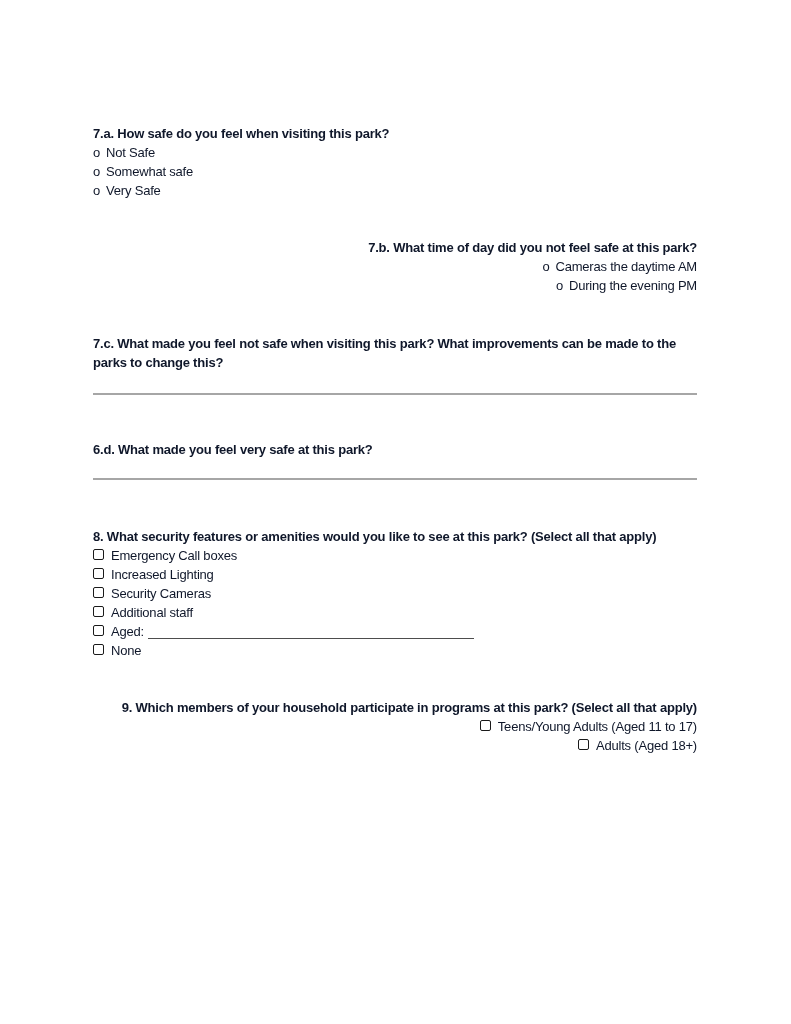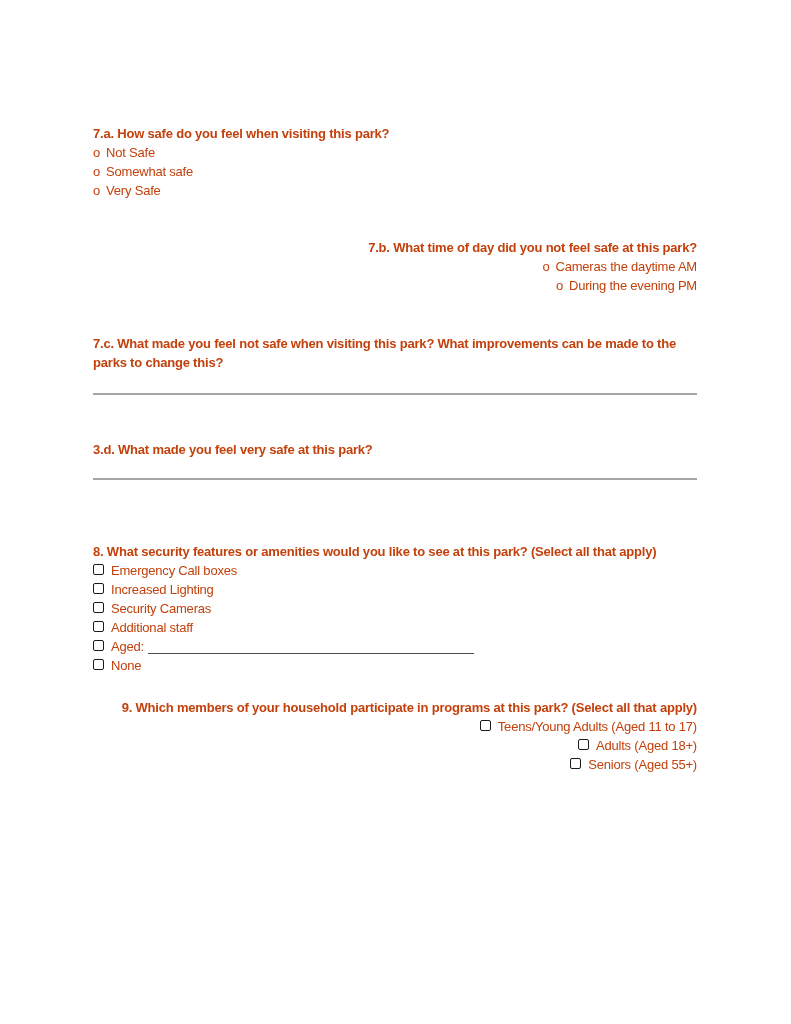--- a/index.html
+++ b/index.html
@@ -7,21 +7,21 @@
     padding: 0;
     background: #ffffff;
   }
   .page {
     position: relative;
     width: 791px;
     height: 1024px;
     background: #ffffff;
     overflow: hidden;
     font-family: "Liberation Sans", sans-serif;
-    color: #c2410c;
+    color: #0f172a;
     font-size: 13px;
     line-height: 19px;
     letter-spacing: -0.2px;
   }
   .section {
     position: absolute;
     left: 93px;
     width: 604px;
   }
   .q-heading {
@@ -58,21 +58,21 @@
     height: 4px;
     border-bottom: 1px solid #4d4d4d;
     vertical-align: -3px;
     margin-left: 4px;
   }
   
   .sec-7a { top: 124px; }
   .sec-7b { top: 238px; text-align: right; }
   .sec-7c { top: 334px; }
   .sec-7d { top: 440px; }
-  .sec-8  { top: 527px; margin-top: 15px; }
+  .sec-8  { top: 527px; }
   .sec-9  { top: 698px; text-align: right; }
 </style>
 </head>
 <body>
 
 <div class="page">
 
   <div class="section sec-7a">
     <div class="q-heading">7.a. How safe do you feel when visiting this park?</div>
     <div class="option">
@@ -95,21 +95,21 @@
       <span class="radio-marker">o</span><span>During the evening PM</span>
     </div>
   </div>
 
   <div class="section sec-7c">
     <div class="q-heading">7.c. What made you feel not safe when visiting this park? What improvements can be made to the parks to change this?</div>
     <div class="answer-line tall"></div>
   </div>
 
   <div class="section sec-7d">
-    <div class="q-heading">3.d. What made you feel very safe at this park?</div>
+    <div class="q-heading">6.d. What made you feel very safe at this park?</div>
     <div class="answer-line short"></div>
   </div>
 
   <div class="section sec-8">
     <div class="q-heading nowrap">8. What security features or amenities would you like to see at this park? (Select all that apply)</div>
     <div class="option">
       <span class="checkbox"></span><span>Emergency Call boxes</span>
     </div>
     <div class="option">
       <span class="checkbox"></span><span>Increased Lighting</span>
@@ -129,18 +129,15 @@
   </div>
 
   <div class="section sec-9">
     <div class="q-heading">9. Which members of your household participate in programs at this park? (Select all that apply)</div>
     <div class="option">
       <span class="checkbox"></span><span>Teens/Young Adults (Aged 11 to 17)</span>
     </div>
     <div class="option">
       <span class="checkbox"></span><span>Adults (Aged 18+)</span>
     </div>
-    <div class="option">
-      <span class="checkbox"></span><span>Seniors (Aged 55+)</span>
-    </div>
   </div>
 
 </div>
 
 </body></html>

